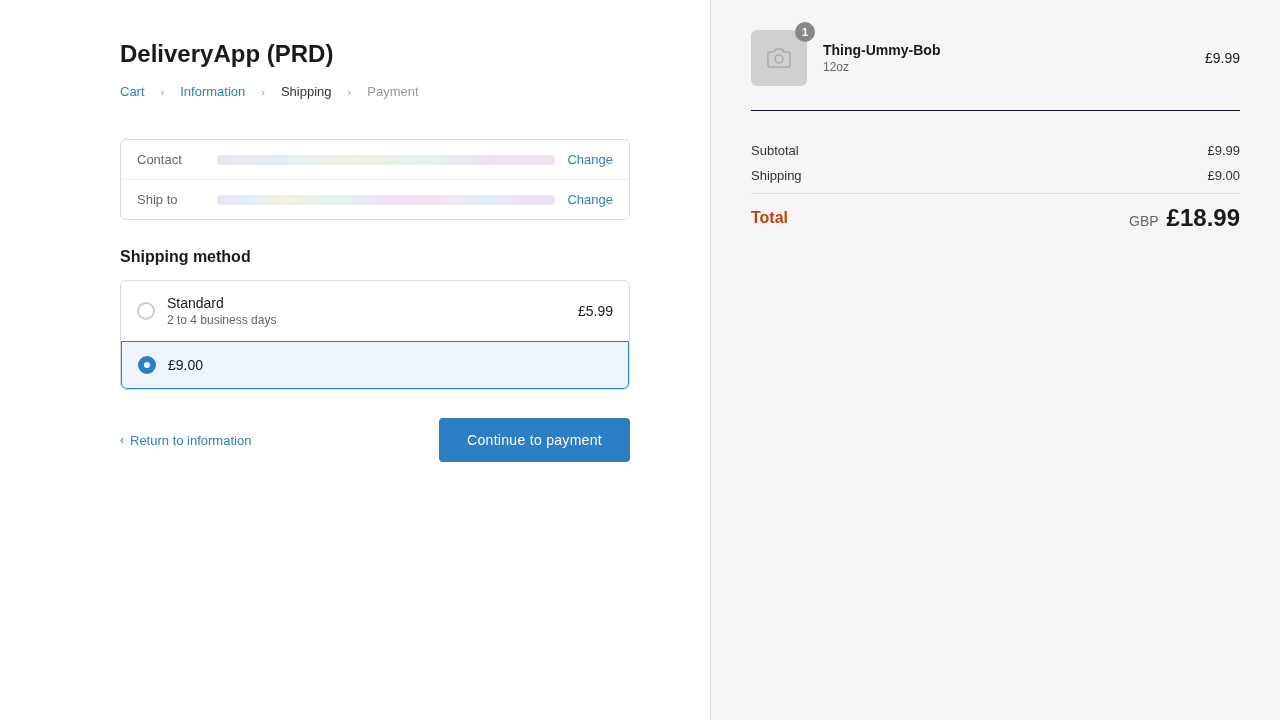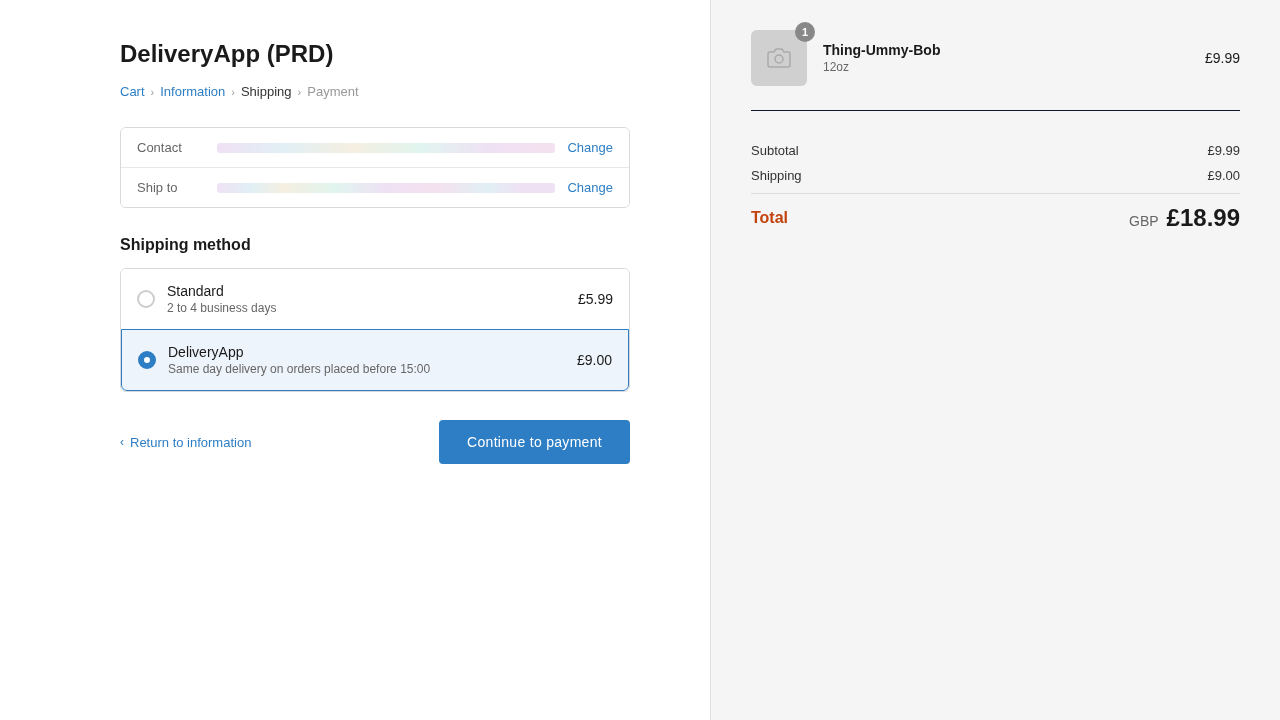--- a/index.html
+++ b/index.html
@@ -24,22 +24,22 @@
     .app-title {
       font-size: 24px;
       font-weight: 600;
       color: #1a1a1a;
       margin-bottom: 16px;
     }
 
     .breadcrumb {
       display: flex;
       align-items: center;
-      gap: 6px;
-      margin-bottom: 28px;
+      gap: 16px;
+      margin-bottom: 40px;
       font-size: 13px;
     }
 
     .breadcrumb a {
       color: #2d7ec4;
       text-decoration: none;
     }
 
     .breadcrumb-separator {
       color: #999;
@@ -369,24 +369,20 @@
       <div class="radio-btn"></div>
       <div class="option-details">
         <div class="option-name">Standard</div>
         <div class="option-desc">2 to 4 business days</div>
       </div>
       <span class="option-price">£5.99</span>
     </div>
 
     <div class="shipping-option selected">
       <div class="radio-btn checked"></div>
-      <div class="option-details">
-        <div class="option-name">DeliveryApp</div>
-        <div class="option-desc">Same day delivery on orders placed before 15:00</div>
-      </div>
       <span class="option-price">£9.00</span>
     </div>
   </div>
 
   <div class="footer-actions">
     <a href="#" class="return-link">
       <span class="chevron-left">‹</span>
       <span>Return to information</span>
     </a>
     <button class="continue-btn">Continue to payment</button>

